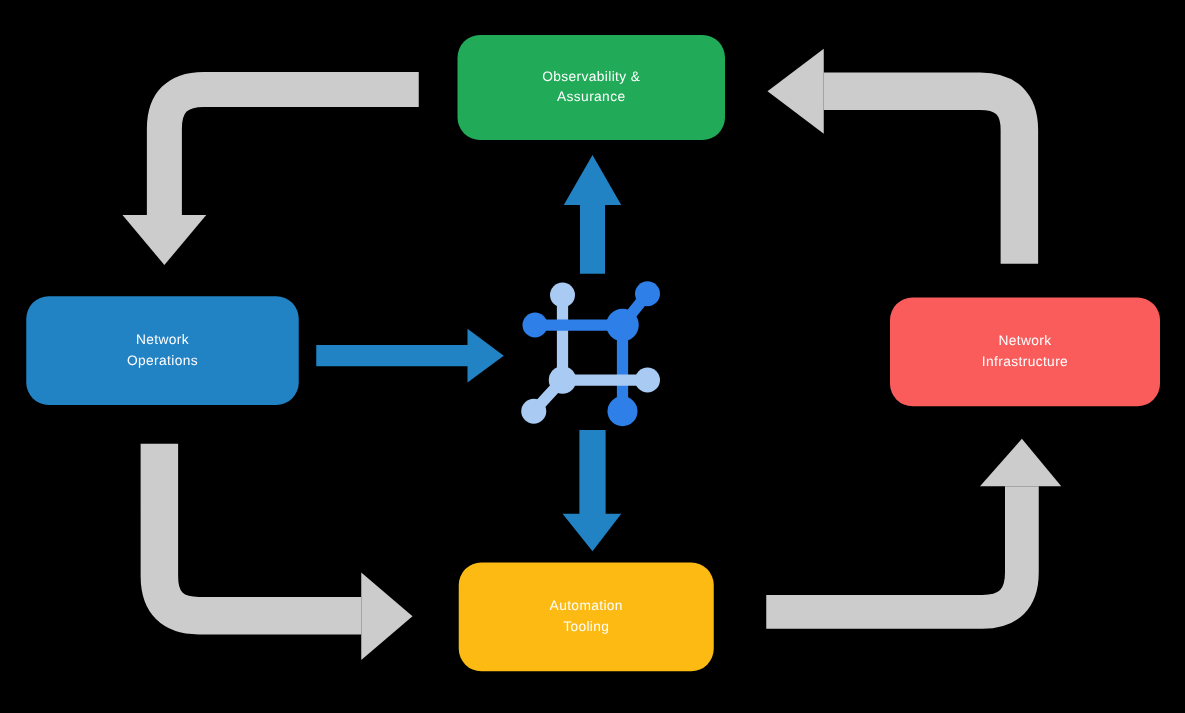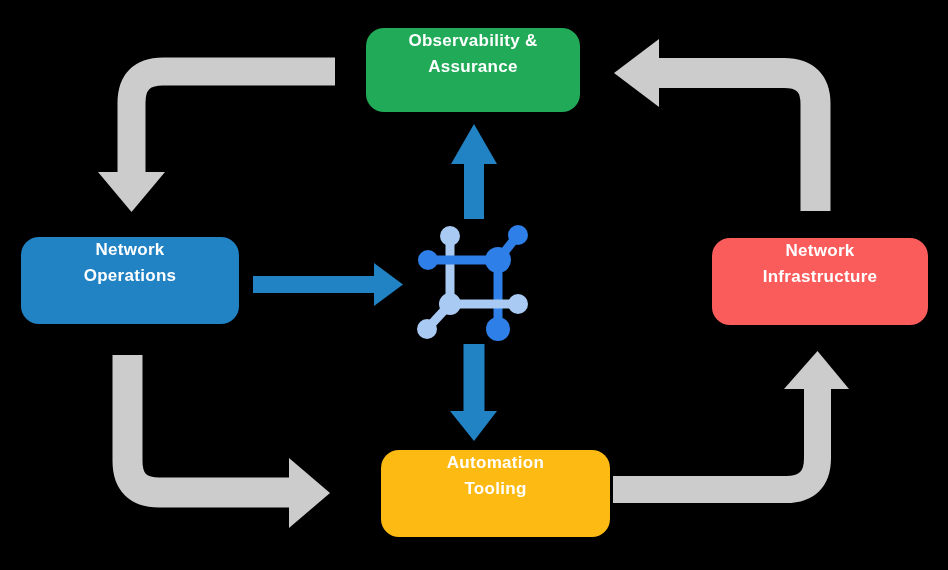--- a/index.html
+++ b/index.html
@@ -1,25 +1,25 @@
 <!DOCTYPE html>
 <html><head>
 <meta charset="utf-8">
 <style>
   html,body{margin:0;padding:0;background:#000;}
   #stage{position:relative;width:948px;height:570px;background:#000;overflow:hidden;
          font-family:"Liberation Sans",sans-serif;}
   #arrow-layer{position:absolute;left:0;top:0;width:948px;height:570px;}
-  .node{position:absolute;border-radius:18px;display:flex;align-items:flex-start;justify-content:center;
-        text-align:center;color:#fff;font-size:17px;font-weight:700;letter-spacing:.3px;
+  .node{position:absolute;border-radius:18px;display:flex;align-items:center;justify-content:center;
+        text-align:center;color:#fff;font-size:11px;font-weight:400;letter-spacing:.3px;
         line-height:1.5;white-space:pre-line;}
   .node-observability{left:366px;top:28px;width:214px;height:84px;}
   .node-operations{left:21px;top:237px;width:218px;height:87px;}
   .node-infrastructure{left:712px;top:238px;width:216px;height:87px;}
-  .node-automation{left:381px;top:450px;width:229px;height:87px;}
+  .node-automation{left:367px;top:450px;width:204px;height:87px;}
 </style>
 </head>
 <body>
 
 <div id="stage">
 
   <svg id="arrow-layer" viewBox="0 0 948 570" xmlns="http://www.w3.org/2000/svg">
 
     <g stroke="#CCCCCC">
       <path d="M335,71.5 H163 Q131.5,71.5 131.5,103 V173" fill="none" stroke-width="28"></path>

